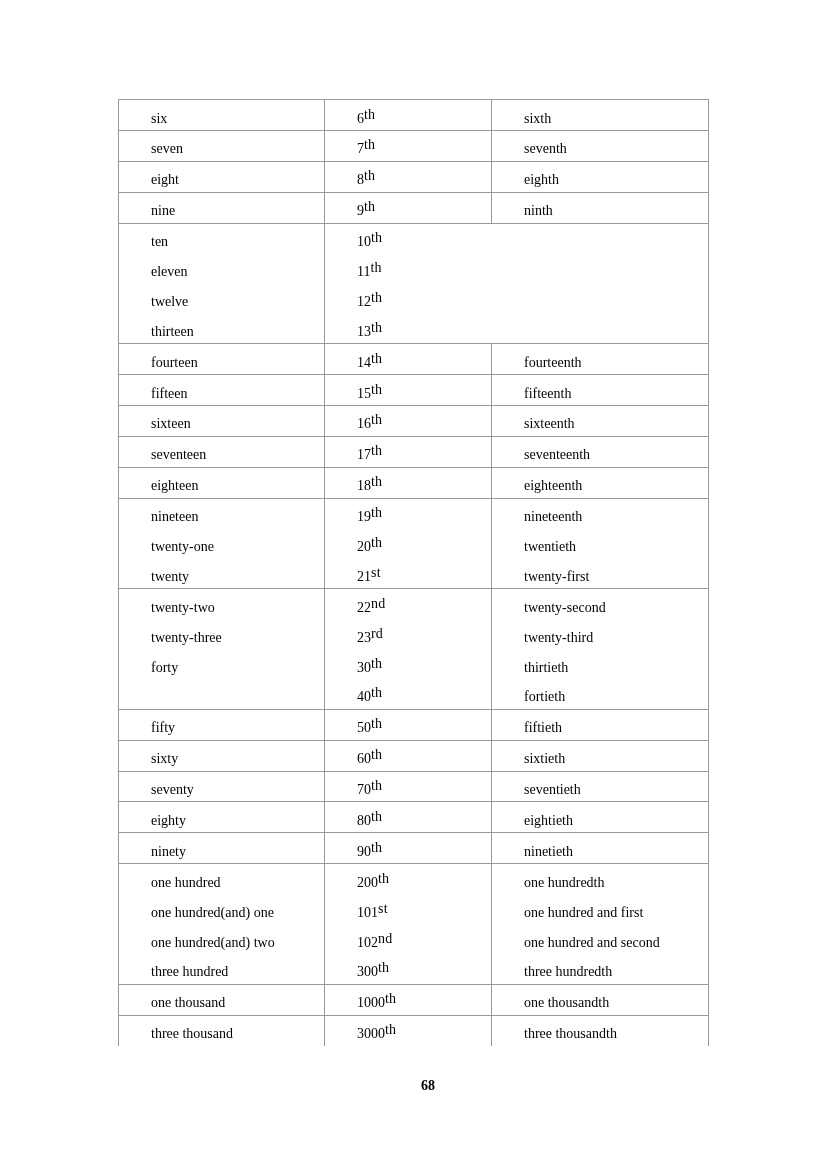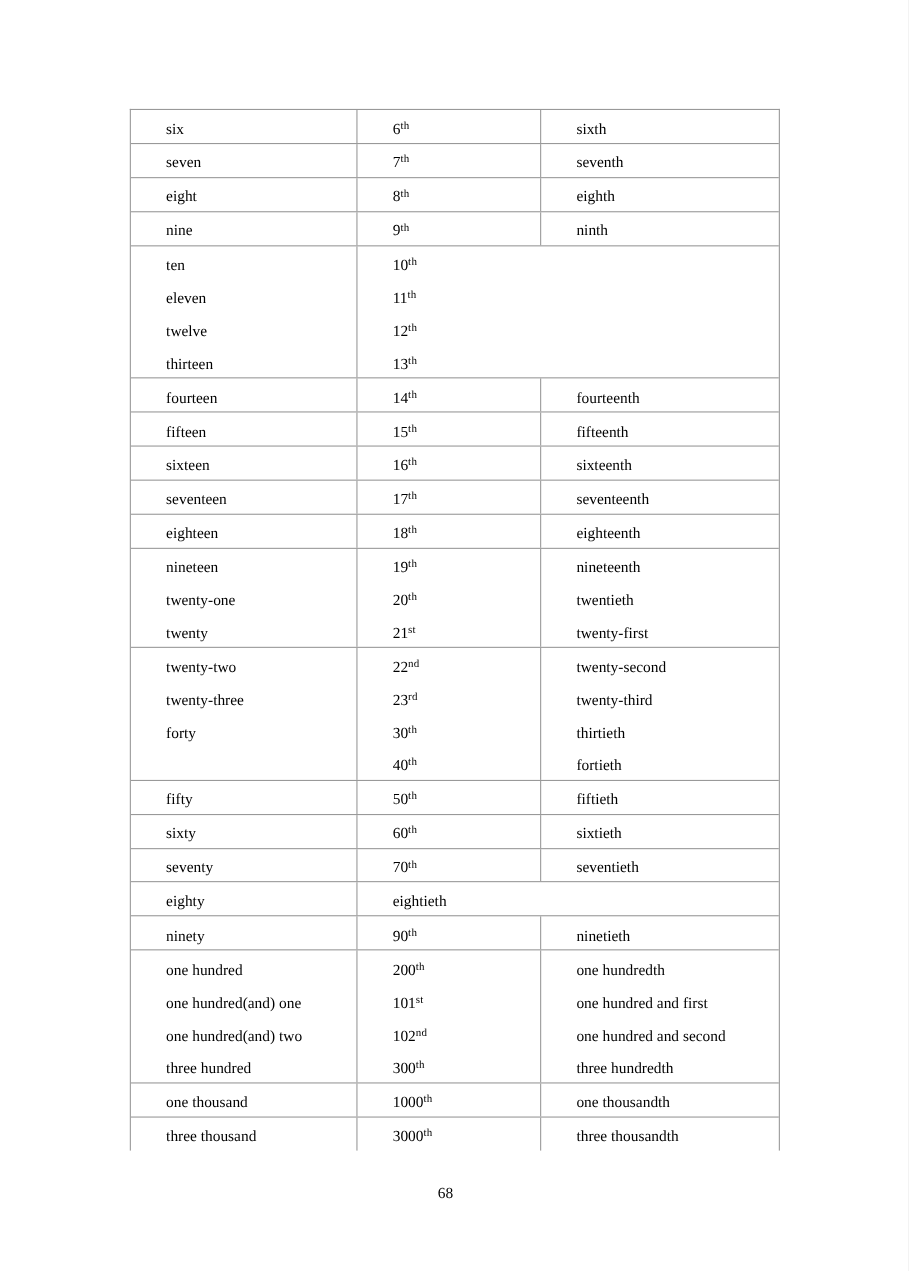--- a/index.html
+++ b/index.html
@@ -36,31 +36,32 @@
   .cell + .cell { border-left: 1px solid var(--bc); }
   .line {
     height: var(--lh);
     display: flex;
     align-items: flex-end;
     padding: 0 0 4px 32px;
     white-space: nowrap;
   }
   .line > span { display: block; line-height: 1.1; }
   sup.ord {
-    font-size: 10px;
+    font-size: 14px;
     line-height: 0;
     vertical-align: 4.3px;
     letter-spacing: 0.2px;
   }
   .page-number {
     position: absolute;
     top: 1078px;
     left: 398px;
     width: 60px;
-    text-align: left;
+    text-align: center;
+    font-weight: bold;
   }
 </style>
 </head>
 <body>
 
 <div class="page" style="--bc: #999999;">
   <div class="ordinals-table">
       <div class="group">
         <div class="cell c1">
           <div class="line">
@@ -370,20 +371,25 @@
             <span>seventieth</span>
           </div>
         </div>
       </div>
       <div class="group">
         <div class="cell c1">
           <div class="line">
             <span>eighty</span>
           </div>
         </div>
+        <div class="cell c2">
+          <div class="line">
+            <span><span>80</span><sup class="ord">th</sup></span>
+          </div>
+        </div>
         <div class="cell c3">
           <div class="line">
             <span>eightieth</span>
           </div>
         </div>
       </div>
       <div class="group">
         <div class="cell c1">
           <div class="line">
             <span>ninety</span>

